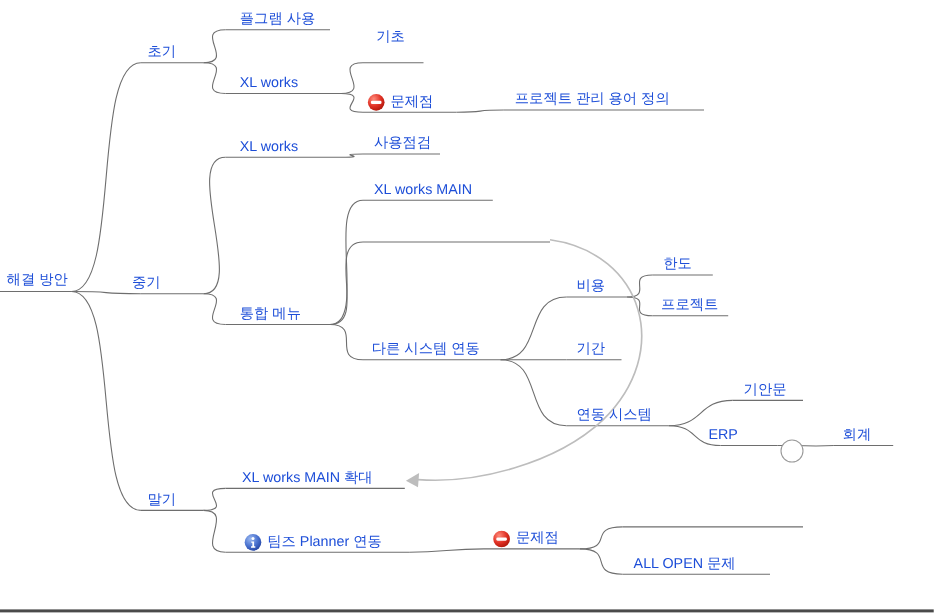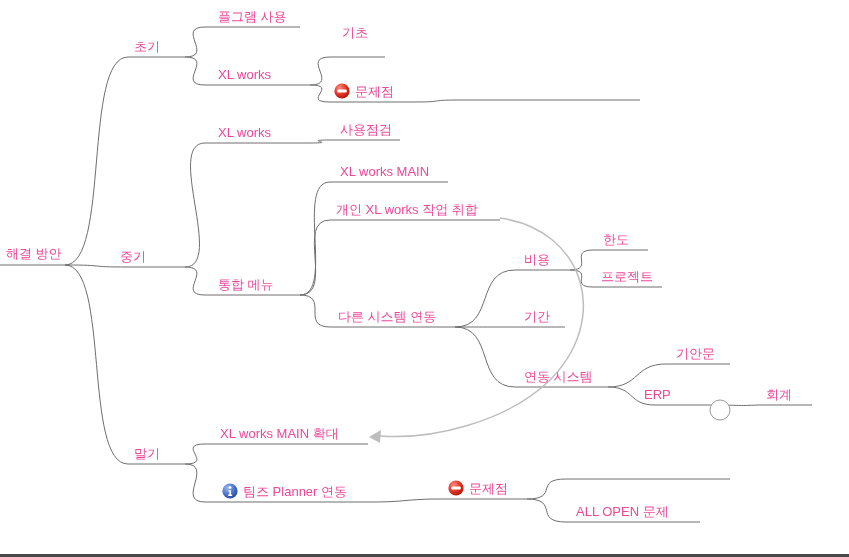--- a/index.html
+++ b/index.html
@@ -7,25 +7,25 @@
     position:relative;
     width:849px;height:557px;
     background:#ffffff;
     overflow:hidden;
     font-family:"Liberation Sans","DejaVu Sans",sans-serif;
   }
   svg.edges{position:absolute;left:0;top:0;width:849px;height:557px;}
   .node{
     position:absolute;
     display:flex;
-    align-items:flex-start;
+    align-items:flex-end;
     gap:5px;
     height:18px;
     font-size:13px;
-    color:#ec4899;
+    color:#1d4ed8;
     white-space:nowrap;
     cursor:default;
     line-height:18px;
   }
   .node .icon{display:inline-flex;width:16px;height:16px;flex:0 0 16px;}
   .bottom-edge{
     position:absolute;left:0;bottom:0;width:100%;height:3px;
     background:#4a4a4a;
   }
 </style>
@@ -137,35 +137,35 @@
               <stop offset="55%" stop-color="#e03125"></stop>
               <stop offset="100%" stop-color="#a81205"></stop>
         </radialGradient>
           </defs>
         <circle cx="8" cy="8" r="7.6" fill="url(#rg1)"></circle>
         <rect x="3.2" y="6.6" width="9.6" height="2.9" rx="1.2" fill="#ffffff"></rect>
       </svg>
     </span>
     <span>문제점</span>
   </div>
+  <div class="node" style="left:468px;top:81px">
+    <span>프로젝트 관리 용어 정의</span>
+  </div>
 
   <div class="node" style="left:218px;top:124px">
     <span>XL works</span>
   </div>
   <div class="node" style="left:340px;top:121px">
     <span>사용점검</span>
   </div>
   <div class="node" style="left:218px;top:276px">
     <span>통합 메뉴</span>
   </div>
   <div class="node" style="left:340px;top:163px">
     <span>XL works MAIN</span>
-  </div>
-  <div class="node" style="left:336px;top:201px">
-    <span>개인 XL works 작업 취합</span>
   </div>
   <div class="node" style="left:338px;top:308px">
     <span>다른 시스템 연동</span>
   </div>
   <div class="node" style="left:524px;top:251px">
     <span>비용</span>
   </div>
   <div class="node" style="left:603px;top:231px">
     <span>한도</span>
   </div>

